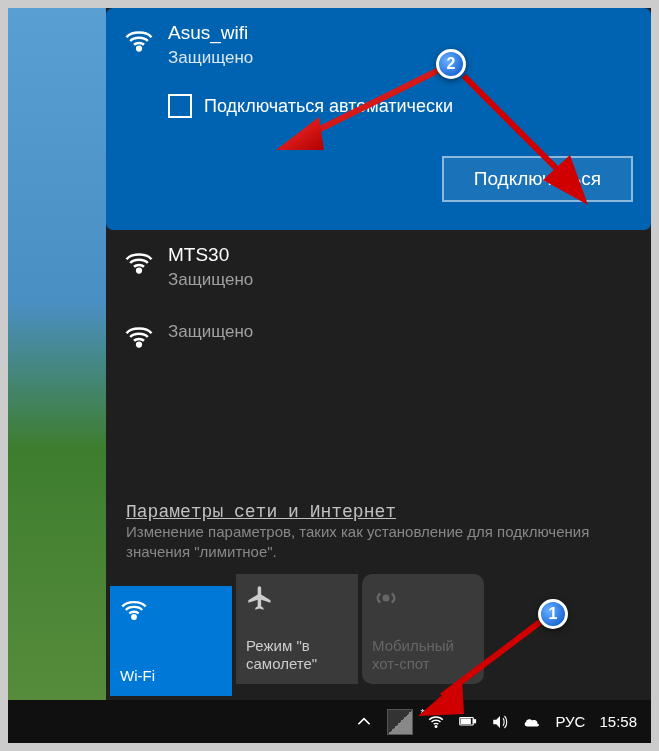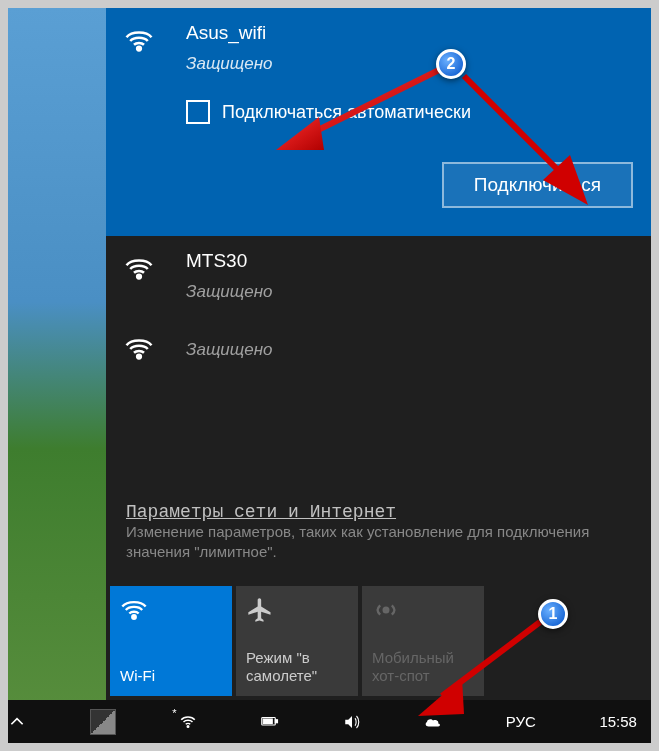--- a/index.html
+++ b/index.html
@@ -19,38 +19,39 @@
       top: 0;
       right: 0;
       bottom: 43px;
       background: #1f1f1f;
       color: #fff;
     }
     
     .network-item {
       padding: 14px 18px 14px 18px;
       display: flex;
-      gap: 32px;
+      gap: 14px;
+      border-radius: 7px;
     }
     .network-item.selected {
       background: #0063b1;
       padding-bottom: 28px;
     }
     
     .wifi-icon {
       width: 30px;
       height: 30px;
       flex-shrink: 0;
       margin-top: 4px;
     }
     .wifi-icon svg { width: 100%; height: 100%; }
     
     .network-info { flex: 1; }
     .network-name { font-size: 19px; color: #fff; }
-    .network-status { font-size: 17px; color: rgba(255,255,255,0.85); margin-top: 10px; font-style: italic; }
+    .network-status { font-size: 17px; color: rgba(255,255,255,0.85); margin-top: 4px; }
     .network-item:not(.selected) .network-status { color: #a0a0a0; }
     
     .auto-connect {
       display: flex;
       align-items: center;
       gap: 12px;
       margin-top: 26px;
       margin-left: 0px;
     }
     .checkbox {
@@ -102,34 +103,34 @@
     }
     .tile {
       width: 122px;
       height: 110px;
       padding: 10px;
       display: flex;
       flex-direction: column;
       justify-content: space-between;
       cursor: pointer;
     }
-    .tile.active { background: #0078d7; color: #fff; }
+    .tile.active { background: #0078d7; color: #fff; margin-top: 12px; }
     .tile.inactive { background: #3a3a3a; color: #ccc; }
-    .tile.disabled { background: #3a3a3a; color: #666; }
+    .tile.disabled { background: #3a3a3a; color: #666; border-radius: 10px; }
     .tile-icon { width: 28px; height: 28px; }
     .tile-label { font-size: 15px; line-height: 1.25; }
     
     .taskbar {
       position: absolute;
       left: 0; right: 0; bottom: 0;
       height: 43px;
       background: #101010;
       display: flex;
       align-items: center;
-      justify-content: space-between;
+      justify-content: flex-end;
       padding-right: 14px;
       gap: 14px;
     }
     .tray-icon {
       width: 18px;
       height: 18px;
       color: #fff;
       display: flex;
       align-items: center;
       justify-content: center;

